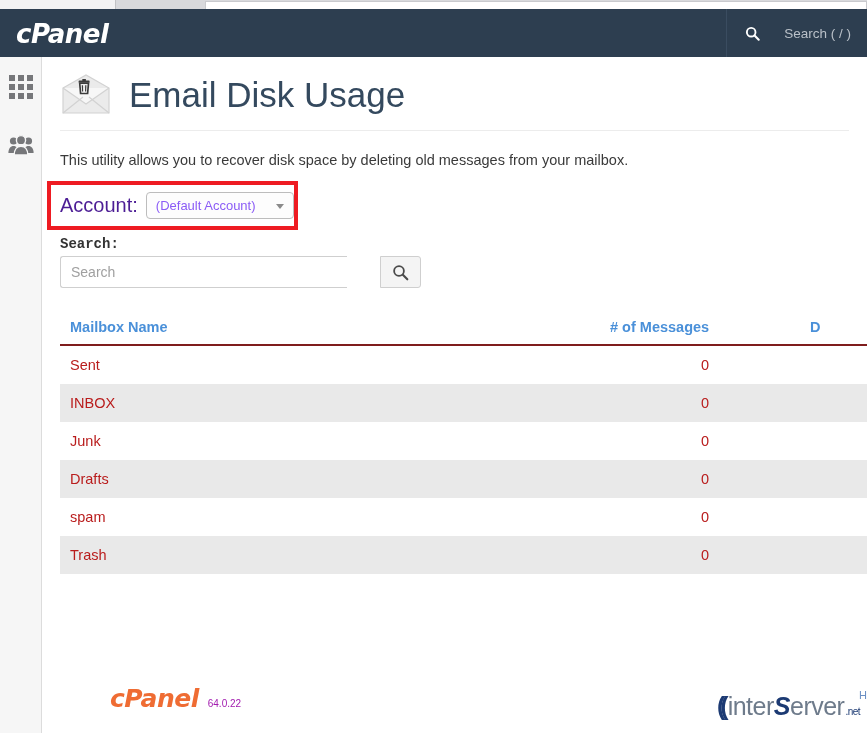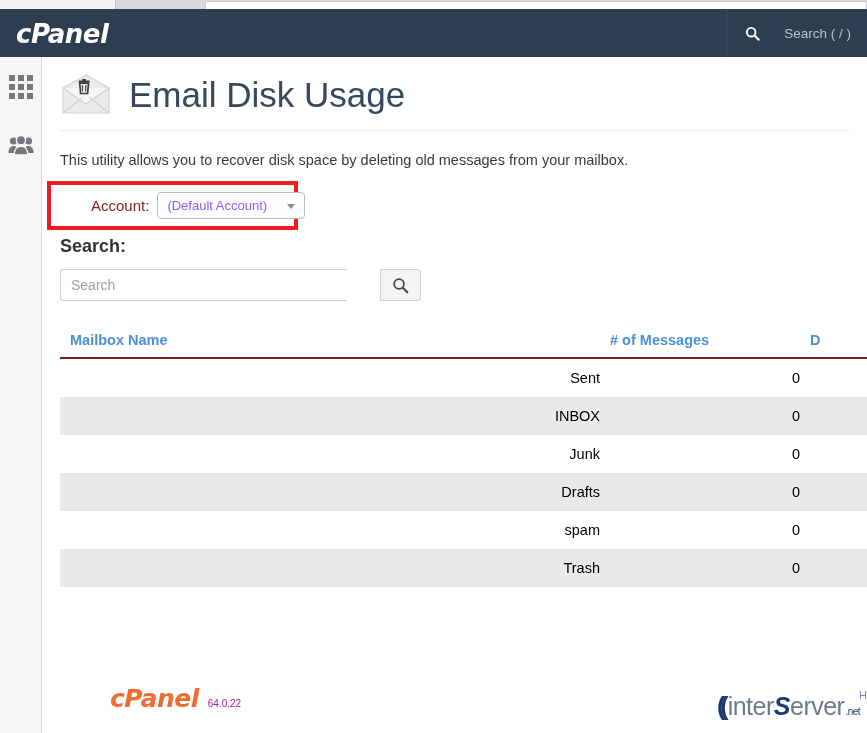--- a/index.html
+++ b/index.html
@@ -166,23 +166,22 @@
   }
   #account-row {
     position: absolute;
     left: 18px;
     top: 11px;
     display: flex;
     align-items: center;
     gap: 8px;
   }
   #account-label {
-    font-size: 15px;
-    color: #7f1d1d;
-    margin-left: 31px;
+    font-size: 20px;
+    color: #4c1d95;
   }
   #account-select {
     position: relative;
     width: 148px;
     height: 27px;
     border: 1px solid #bdbdbd;
     border-radius: 4px;
     background: #fdfdfd;
     display: flex;
     align-items: center;
@@ -201,25 +200,26 @@
     border-left: 4px solid transparent;
     border-right: 4px solid transparent;
     border-top: 5px solid #8b8b8b;
   }
 
   
   #search-block {
     margin: 1px 0 0 18px;
   }
   #search-label {
-    font-size: 18px;
+    font-size: 14px;
     font-weight: bold;
     color: #333;
     display: block;
-    margin-bottom: 12px;
+    margin-bottom: 4px;
+    font-family: Liberation Mono, monospace;
   }
   #search-group {
     display: flex;
     width: 361px;
     height: 32px;
     gap: 33px;
   }
   #search-input {
     flex: 1;
     border: 1px solid #cfcfcf;
@@ -256,24 +256,23 @@
     text-align: left;
     font-size: 14.5px;
     font-weight: bold;
     color: #4a90d9;
     padding: 4px 0 9px 10px;
     border-bottom: 2px solid #7f1d1d;
     white-space: nowrap;
   }
   #mailbox-table td {
     font-size: 14.5px;
-    color: #000000;
+    color: #b91c1c;
     padding: 11px 0 11px 10px;
     border: none;
-    text-align: right;
   }
   #mailbox-table tbody tr:nth-child(even) { background: #e9e9e9; }
   .col-name  { width: 530px; }
   .col-count { width: 190px; }
   .col-disk  { width: 87px; }
   th.col-count, td.col-count { text-align: center; }
 
   
   #footer {
     position: absolute;

